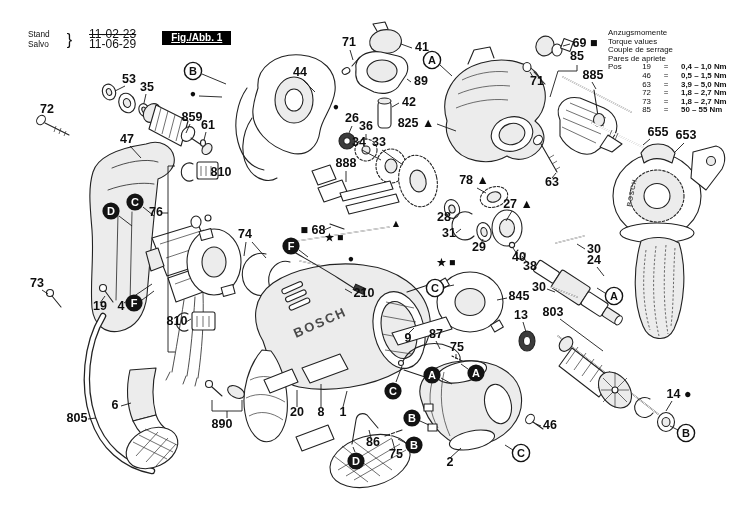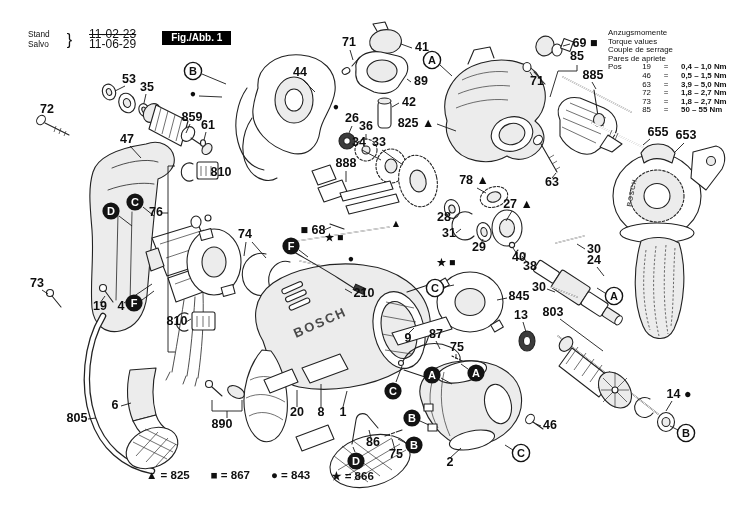--- a/index.html
+++ b/index.html
@@ -23,21 +23,21 @@
   .brandv{font:700 6.5px "Liberation Sans",sans-serif;fill:#4a4a4a;letter-spacing:1px;}
   
   .hdr{position:absolute;left:28px;top:26px;}
   .pn{font-size:10.5px;font-weight:400;letter-spacing:0.3px;}
   .stand-row{display:flex;align-items:center;margin-top:4px;gap:16px;}
   .si-col{font-size:8.3px;line-height:9.5px;}
   .brace{font-size:16px;font-weight:400;margin:0 1px;}
   .dates{font-size:12px;line-height:9.5px;}
   .strike{text-decoration:line-through;}
   .badge{display:inline-block;background:#000;color:#fff;font-weight:700;font-size:10px;
-         padding:1px 9px 2px 9px;margin-left:10px;transform:translateY(-2px);}
+         padding:1px 9px 2px 9px;margin-left:10px;transform:translateY(-2px);text-decoration:underline;}
   .torque{position:absolute;left:608px;top:29px;font-size:7.9px;line-height:8.6px;white-space:nowrap;}
   .trow{display:flex;gap:9px;}
   .tc0{width:20px;}
   .tc1{width:14px;text-align:right;}
   .tc2{width:12px;text-align:center;}
   .tc3{width:62px;font-weight:bold;}
   .legend{position:absolute;left:146px;top:469px;display:flex;gap:21px;
           font-size:11.5px;font-weight:700;}
   .notice{position:absolute;left:618px;top:455px;font-size:8.2px;line-height:10.5px;}
 </style>
@@ -580,21 +580,15 @@
         </div>
         <div class="trow">
           <span class="tc0"></span>
           <span class="tc1">85</span>
           <span class="tc2">=</span>
           <span class="tc3">50 – 55 Nm</span>
         </div>
       </div>
   </div>
 
-  <div class="legend" id="legend-row">
-      <span>▲ = 825</span>
-      <span>■ = 867</span>
-      <span>● = 843</span>
-      <span>★ = 866</span>
-    </div>
 
 
 </div>
 
 </body></html>

